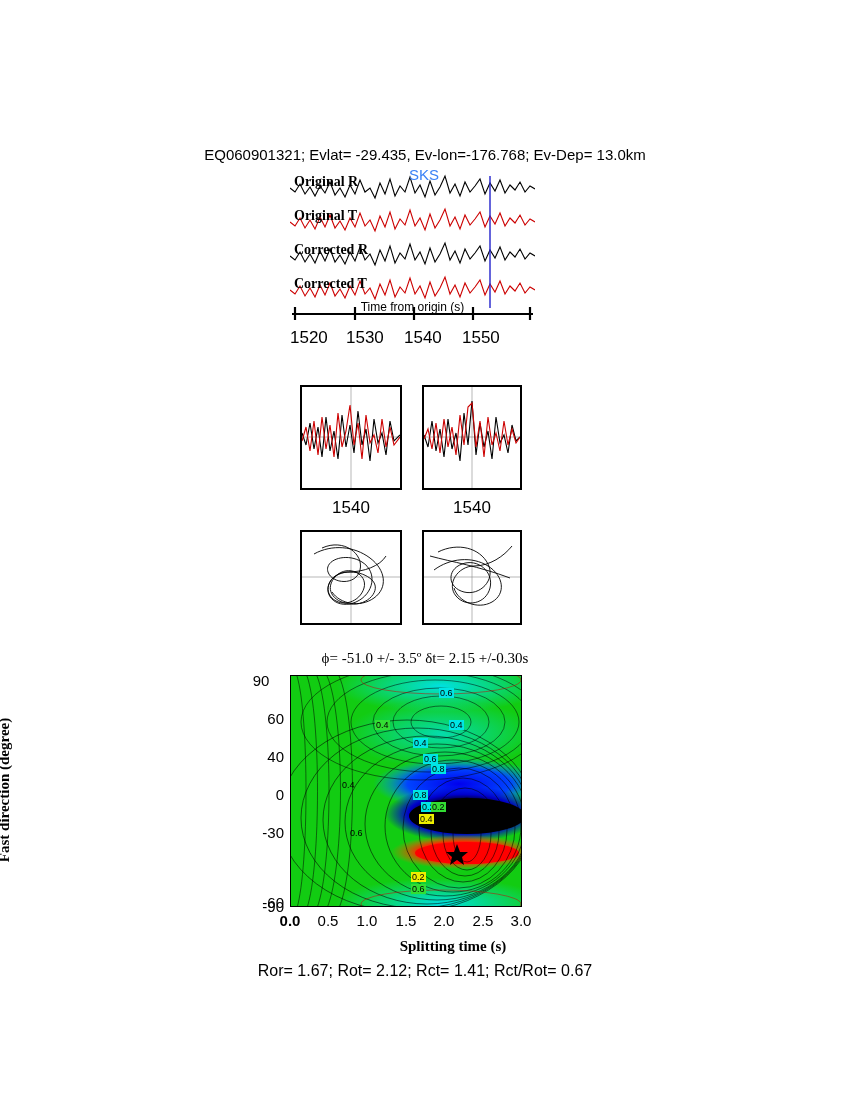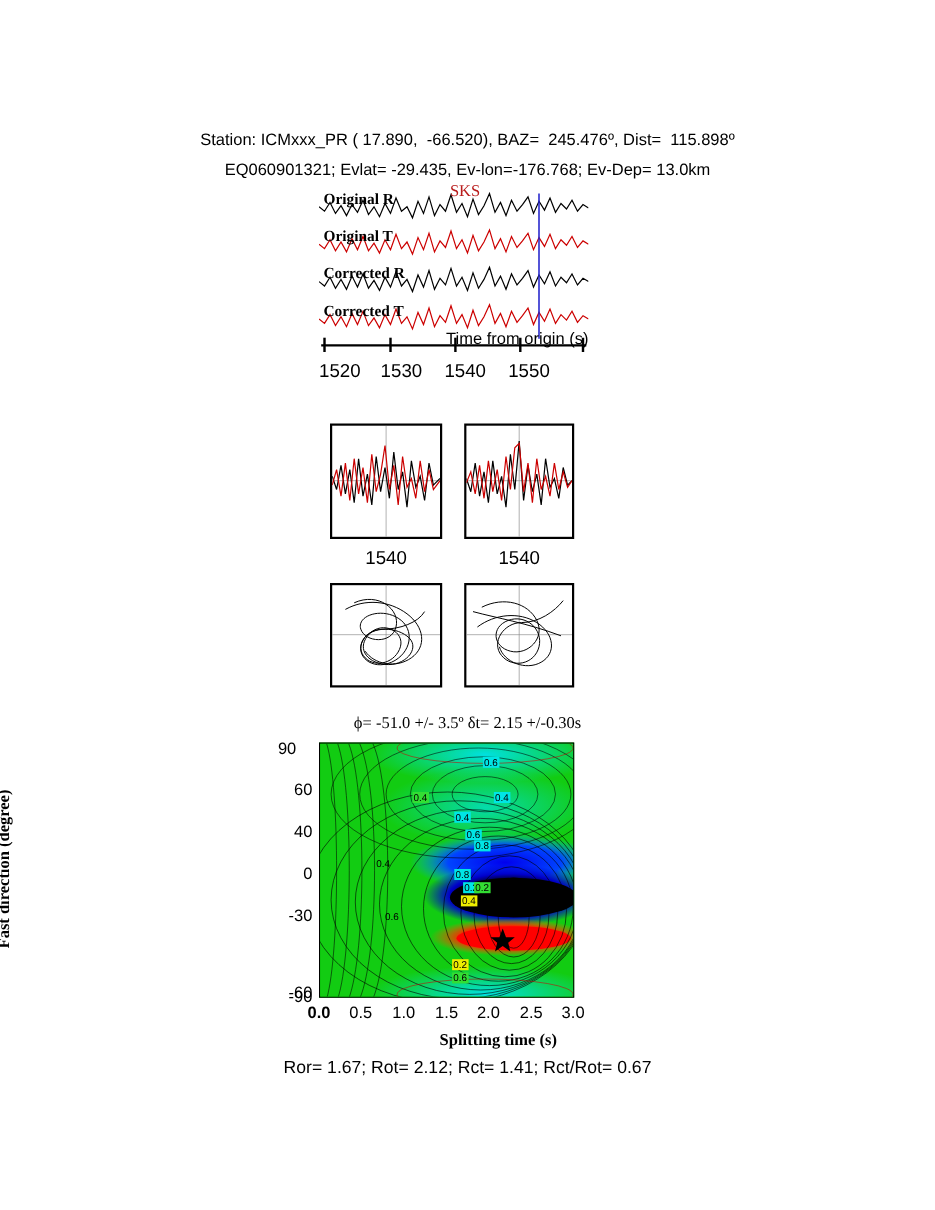--- a/index.html
+++ b/index.html
@@ -44,31 +44,31 @@
   }
   .wavelabel {
     position: absolute;
     font-family: "Liberation Serif", serif;
     font-weight: bold;
     font-size: 14px;
     white-space: nowrap;
   }
   .sks-label {
     position: absolute;
-    color: #b91c1c;
-    font-family: Liberation Serif, serif;
+    color: #3b82f6;
+    font-family: Liberation Sans, sans-serif;
     font-size: 15px;
   }
   .timeaxis-label {
     position: absolute;
     left: 290px;
     top: 300px;
     width: 245px;
-    text-align: right;
-    font-size: 15px;
+    text-align: center;
+    font-size: 12px;
   }
   .ticklabels {
     position: absolute;
     top: 328px;
     left: 290px;
     width: 250px;
     font-size: 17px;
   }
   .ticklabels span {
     position: absolute;
@@ -161,21 +161,20 @@
   .clabel.cyan  { background: #00e5e5; color: #000; }
   .clabel.green { background: #33dd33; color: #000; }
   .clabel.yellow{ background: #eeee00; color: #000; }
   .clabel.plain { color: #000; background: transparent; }
 </style>
 </head>
 <body>
 
 <div class="page">
 
-  <div class="hdr" id="hdr1">Station: ICMxxx_PR ( 17.890,  -66.520), BAZ=  245.476º, Dist=  115.898º</div>
   <div class="hdr" id="hdr2">EQ060901321; Evlat= -29.435, Ev-lon=-176.768; Ev-Dep= 13.0km</div>
 
   <div class="wavepanel">
     <svg width="245" height="150" viewBox="0 0 245 150">
 
       <polyline fill="none" stroke="#000000" stroke-width="1.1" points="0,18 5,22 10,14 15,24 20,17 25,26 30,16 35,23 40,12 45,25 50,18 55,27 60,15 65,24 70,10 75,22 80,18 85,28 90,13 95,24 100,9 105,26 110,16 115,22 120,7 125,23 130,15 135,27 140,11 145,25 150,17 155,6 160,23 165,14 170,26 175,12 180,22 185,16 190,9 195,24 200,13 205,21 210,10 215,23 220,15 225,20 230,12 235,22 240,16 245,19"></polyline>
 
       <polyline fill="none" stroke="#cc0000" stroke-width="1.1" points="0,52 5,56 10,48 15,58 20,50 25,59 30,47 35,57 40,45 45,58 50,51 55,60 60,48 65,57 70,43 75,56 80,50 85,61 90,46 95,57 100,42 105,59 110,49 115,55 120,40 125,56 130,48 135,60 140,44 145,58 150,50 155,39 160,56 165,47 170,59 175,45 180,55 185,49 190,42 195,57 200,46 205,54 210,43 215,56 220,48 225,53 230,45 235,55 240,49 245,52"></polyline>
 
       <polyline fill="none" stroke="#000000" stroke-width="1.1" points="0,86 5,90 10,82 15,92 20,84 25,93 30,81 35,91 40,79 45,92 50,85 55,94 60,82 65,91 70,77 75,90 80,84 85,95 90,80 95,91 100,76 105,93 110,83 115,89 120,74 125,90 130,82 135,94 140,78 145,92 150,84 155,73 160,90 165,81 170,93 175,79 180,89 185,83 190,76 195,91 200,80 205,88 210,77 215,90 220,82 225,87 230,79 235,89 240,83 245,86"></polyline>

